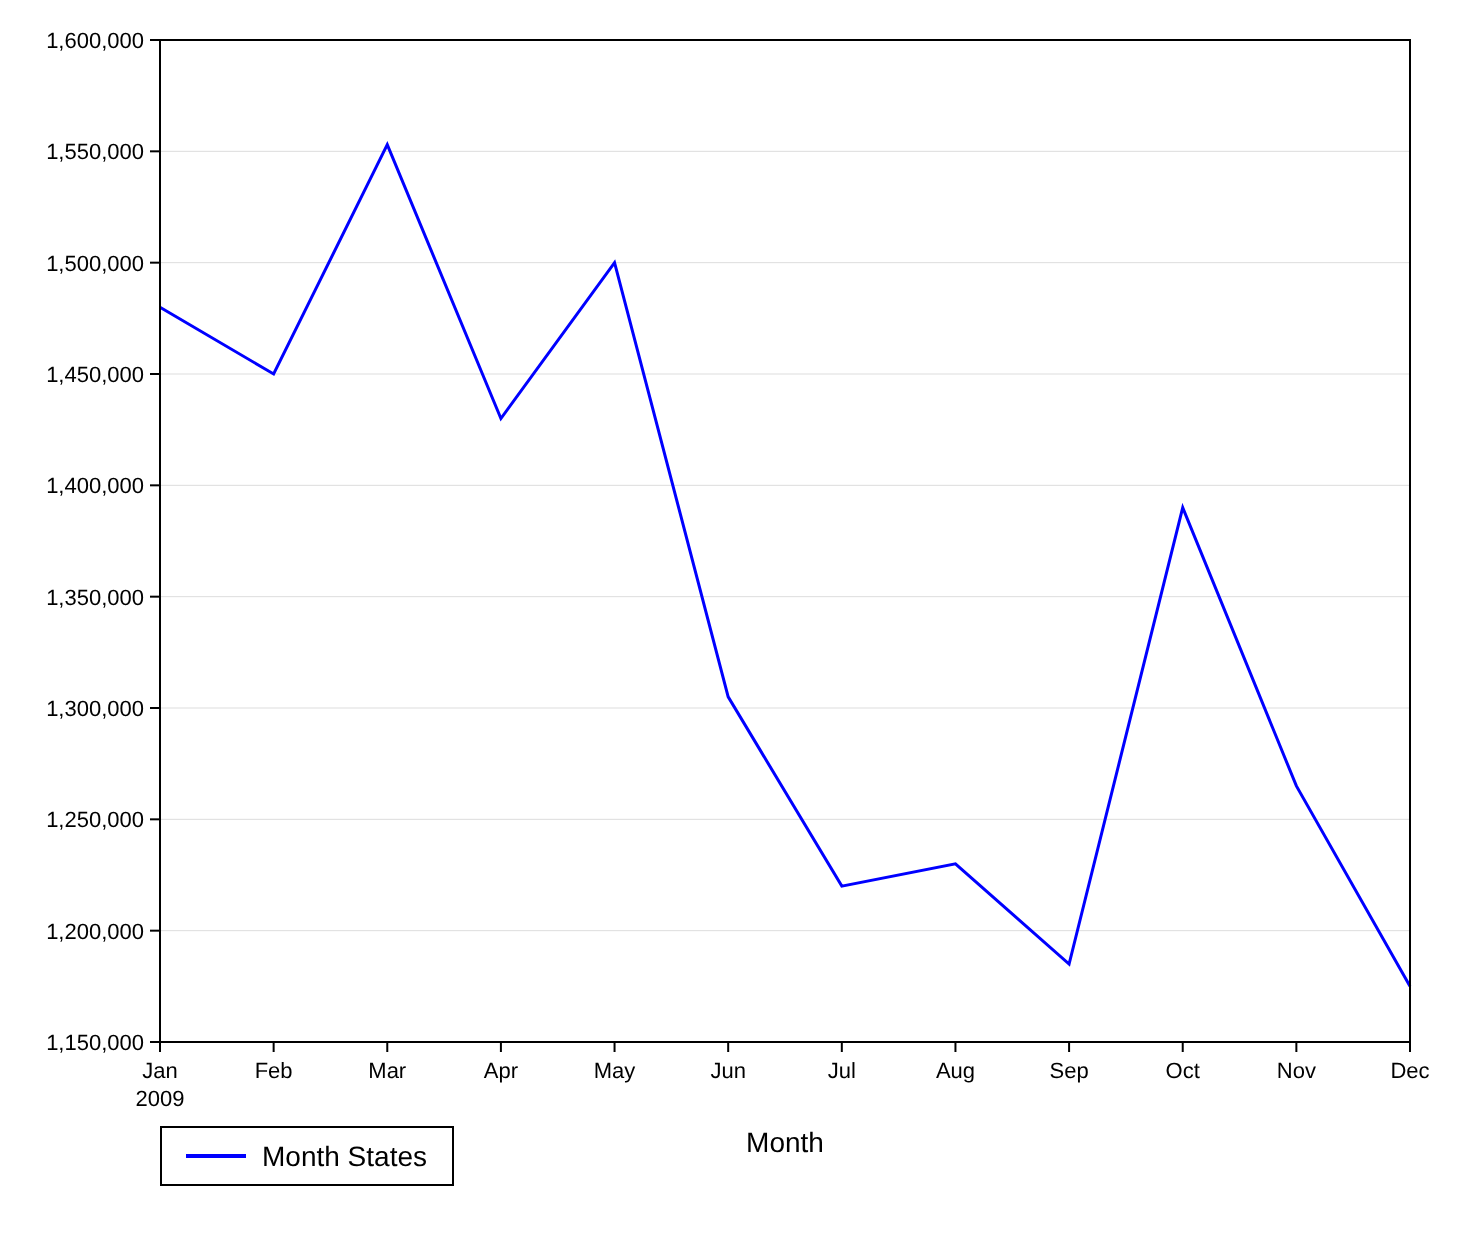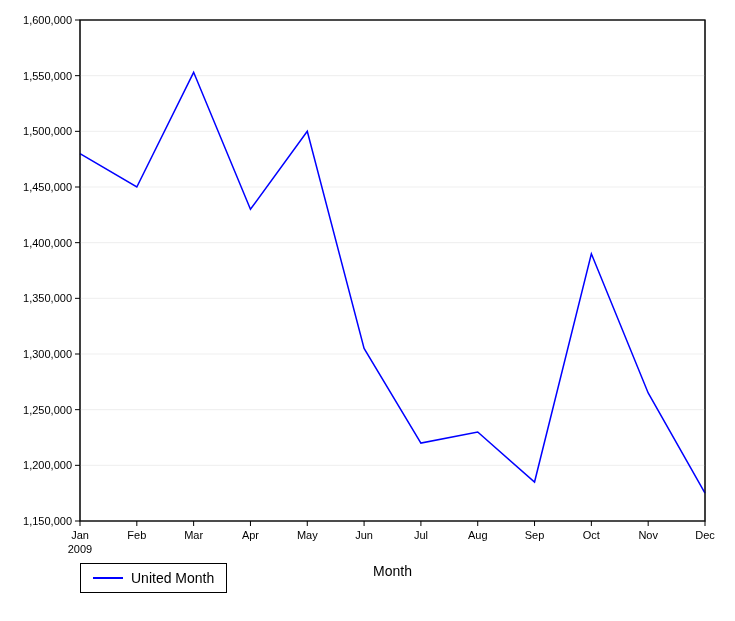--- a/index.html
+++ b/index.html
@@ -103,15 +103,15 @@
       <line x1="648.1818181818182" y1="521" x2="648.1818181818182" y2="526" stroke="black" stroke-width="1"></line>
       <text x="648.1818181818182" y="539" text-anchor="middle" font-size="11" fill="#000">Nov</text>
       <line x1="705" y1="521" x2="705" y2="526" stroke="black" stroke-width="1"></line>
       <text x="705" y="539" text-anchor="middle" font-size="11" fill="#000">Dec</text>
       <text x="392.5" y="576" text-anchor="middle" font-size="14" fill="#000">Month</text>
       <polyline points="80,153.60000000000002 136.8181818181818,187 193.63636363636363,72.32666666666665 250.45454545454547,209.26666666666665 307.27272727272725,131.33333333333331 364.0909090909091,348.43333333333334 420.90909090909093,443.06666666666666 477.72727272727275,431.93333333333334 534.5454545454545,482.0333333333333 591.3636363636364,253.8 648.1818181818182,392.9666666666667 705,493.1666666666667" fill="none" stroke="blue" stroke-width="1.5"></polyline>
       <rect x="80" y="20" width="625" height="501" fill="none" stroke="black" stroke-width="1"></rect>
     </svg>
   <div class="legend-box">
     <div class="legend-line"></div>
-    <span class="legend-label">United Month</span>
+    <span class="legend-label">Month States</span>
   </div>
 </div>
 
 </body></html>

